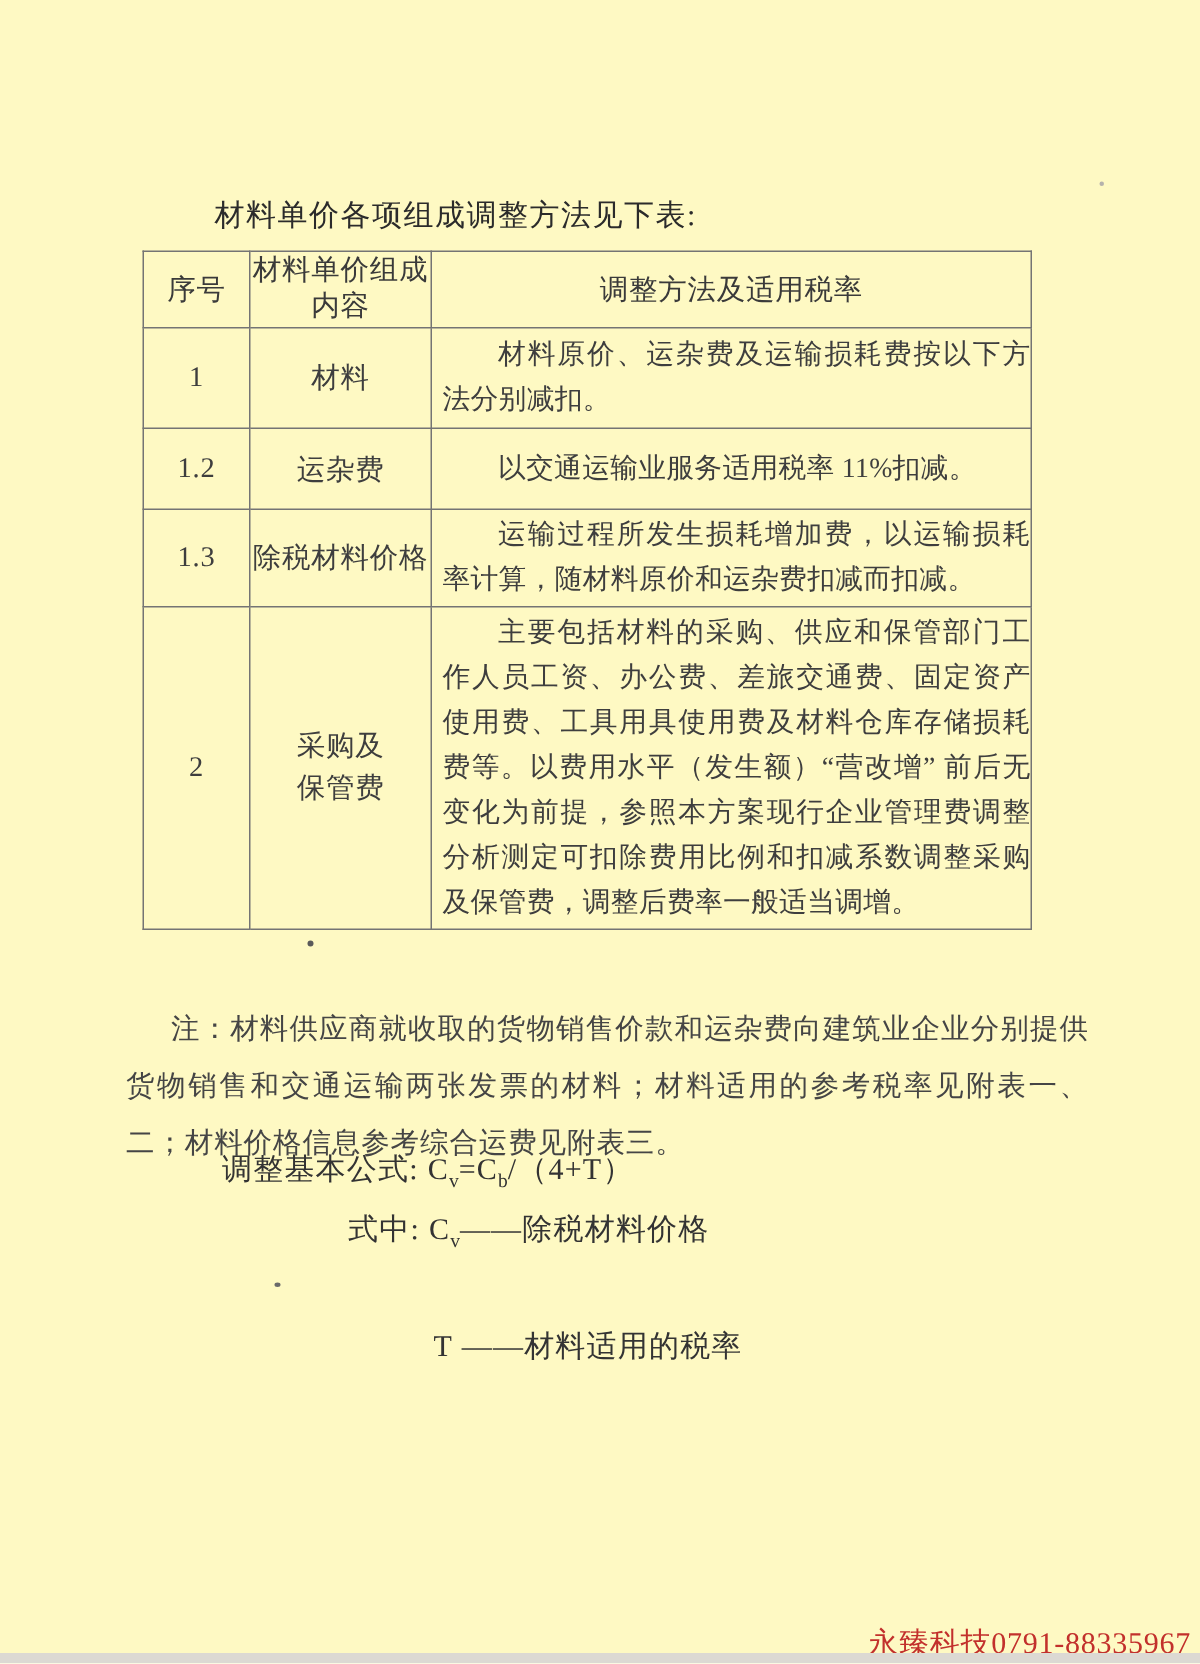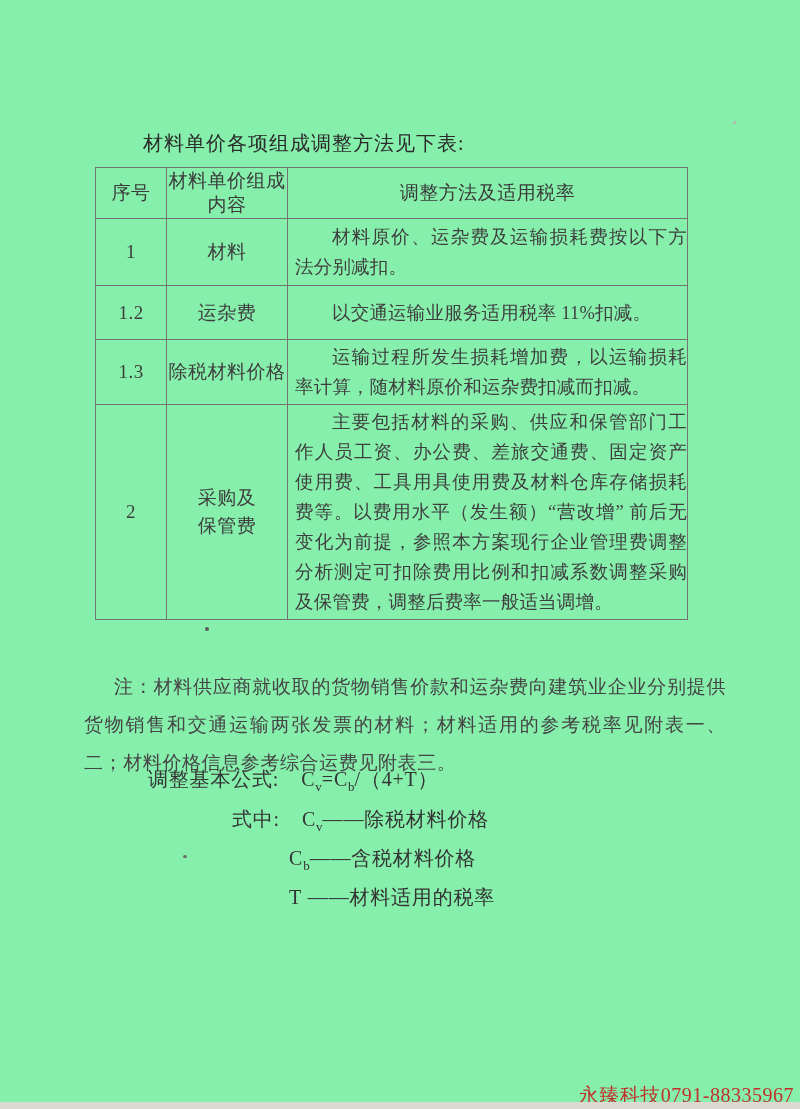--- a/index.html
+++ b/index.html
@@ -1,18 +1,18 @@
 <!DOCTYPE html>
 <html><head>
 <meta charset="utf-8">
 <style>
   html,body { margin:0; padding:0; background:#ffffff; }
   .page {
     position:relative; width:800px; height:1109px; overflow:hidden;
-    background:#86efac;
+    background:#fef9c3;
     font-family:"Liberation Serif","DejaVu Serif",serif;
     color:#3e3e3e;
   }
   .heading {
     position:absolute; left:143px; top:130px;
     font-size:20px; color:#2b2b2b; letter-spacing:1px; white-space:nowrap;
   }
   table.main-table {
     position:absolute; left:95px; top:167px;
     border-collapse:collapse; table-layout:fixed; width:592px;
@@ -33,21 +33,21 @@
     font-size:18.5px; color:#3e3e3e; line-height:30px;
     text-align:justify; text-indent:37px;
     padding:2px 0 2px 7px; letter-spacing:0.2px;
   }
   .note {
     position:absolute; left:84px; top:648px; width:642px;
     font-size:19px; color:#454545; line-height:38px;
     text-align:justify; text-indent:30px; letter-spacing:0.6px;margin-top:20px;
   }
   .f-line { position:absolute; font-size:20px; color:#333333; white-space:nowrap; letter-spacing:0.8px; }
-  .f-label { margin-right:22px; }
+  .f-label { margin-right:6px; }
   .f-line sub { font-size:13px; letter-spacing:0; }
   .watermark {
     position:absolute; right:6px; top:1082px;
     font-size:20px; color:#c2302c; letter-spacing:0.5px; white-space:nowrap;margin-left:12px;
   }
   .artifact { position:absolute; border-radius:50%; }
   .dot-a { left:205px; top:627px; width:4px; height:4px; background:#5a5a5a; }
   .dot-b { left:183px; top:855px; width:4px; height:3px; background:#6a6a6a; }
   .speck { left:733px; top:121px; width:3px; height:3px; background:#b5b2ac; }
   .edge-shadow {
@@ -102,23 +102,20 @@
   <div class="note">注：材料供应商就收取的货物销售价款和运杂费向建筑业企业分别提供货物销售和交通运输两张发票的材料；材料适用的参考税率见附表一、二；材料价格信息参考综合运费见附表三。</div>
 
   <div class="f-line" style="left:148px; top:766px">
     <span class="f-label">调整基本公式:</span><span class="f-expr"><span>C</span><sub>v</sub><span>=</span><span>C</span><sub>b</sub><span>/（4+T）</span></span>
   </div>
 
   <div class="f-line" style="left:232px; top:806px">
     <span class="f-label">式中:</span><span><span>C</span><sub>v</sub><span>——除税材料价格</span></span>
   </div>
 
-  <div class="f-line" style="left:289px; top:845px">
-    <span>C</span><sub>b</sub><span>——含税材料价格</span>
-  </div>
 
   <div class="f-line" style="left:289px; top:884px">
     <span>T</span><sub></sub><span> ——材料适用的税率</span>
   </div>
 
   <div class="watermark">永臻科技0791-88335967</div>
 
   <div class="artifact dot-a"></div>
   <div class="artifact dot-b"></div>
   <div class="artifact speck"></div>

